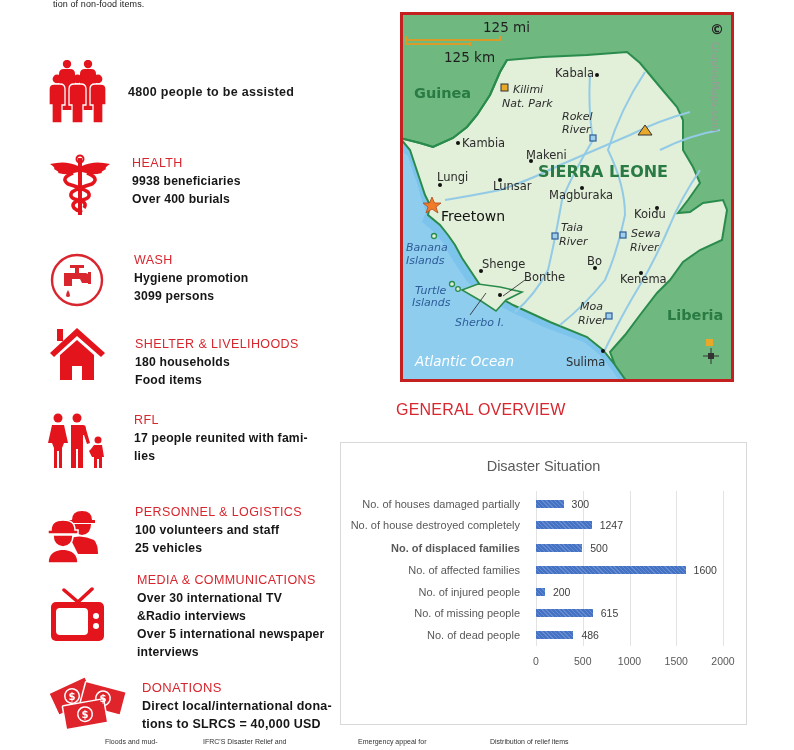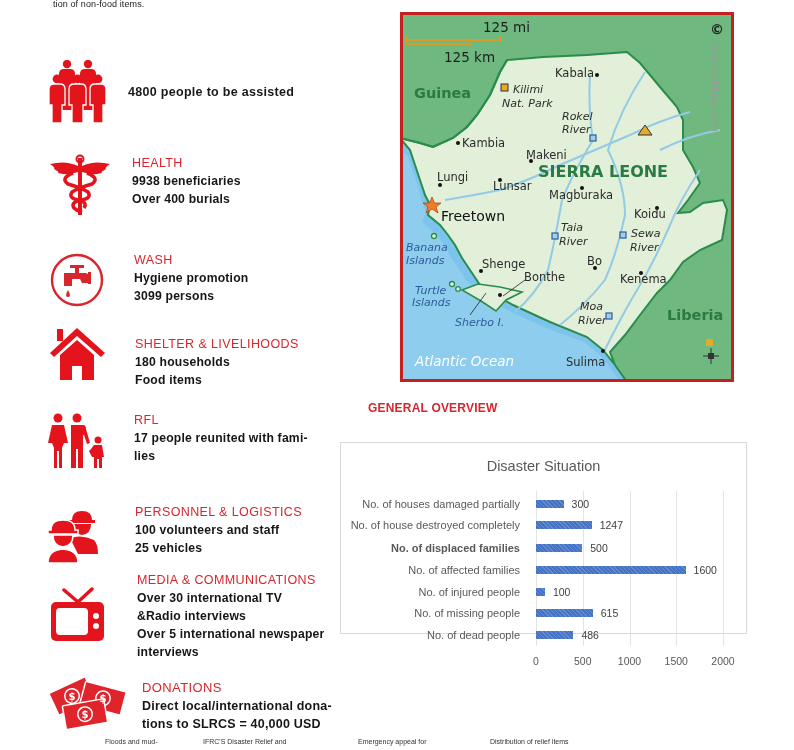--- a/index.html
+++ b/index.html
@@ -4,22 +4,22 @@
 <style>
   html,body{margin:0;padding:0;background:#ffffff;}
   body{width:794px;height:750px;position:relative;overflow:hidden;font-family:"Liberation Sans",sans-serif;color:#1a1a1a;}
   .abs{position:absolute;}
   .top-frag{left:53px;top:-1px;font-size:9px;color:#222;letter-spacing:0.1px;}
   .summary-text{left:128px;top:85px;font-size:12.5px;font-weight:bold;letter-spacing:0.3px;}
   .sector{position:absolute;}
   .sector .title{font-size:12.5px;color:#d7262e;letter-spacing:0.4px;line-height:18px;white-space:nowrap;}
   .sector .line{font-size:12.2px;font-weight:bold;line-height:18px;letter-spacing:0.2px;white-space:nowrap;color:#161616;}
   .icon{position:absolute;}
-  .overview-heading{left:368px;top:401px;font-size:12px;font-weight:bold;color:#d7262e;letter-spacing:0.2px;}
-  .chart-box{left:340px;top:442px;width:407px;height:192px;border:1px solid #d9d9d9;box-sizing:border-box;background:#fff;}
+  .overview-heading{left:396px;top:401px;font-size:16px;font-weight:normal;color:#d7262e;letter-spacing:0.2px;}
+  .chart-box{left:340px;top:442px;width:407px;height:283px;border:1px solid #d9d9d9;box-sizing:border-box;background:#fff;}
   .chart-title{position:absolute;left:0;width:100%;top:15px;text-align:center;font-size:14.5px;color:#595959;}
   .cat-label{position:absolute;right:226px;font-size:11px;color:#595959;white-space:nowrap;transform:translateY(-50%);}
   .bar{position:absolute;height:8px;background:#4472c4;background-image:repeating-linear-gradient(45deg,rgba(255,255,255,0.18) 0 1px,transparent 1px 3px);transform:translateY(-50%);}
   .val-label{position:absolute;font-size:10.5px;color:#404040;transform:translateY(-50%);}
   .gridline{position:absolute;width:1px;background:#e3e3e3;top:48px;height:155px;}
   .tick{position:absolute;top:212px;font-size:10.5px;color:#595959;transform:translateX(-50%);}
   .footer-snip{top:738px;font-size:7px;color:#333;white-space:nowrap;}
   .map-wrap{left:400px;top:12px;width:334px;height:370px;box-sizing:border-box;border:3px solid #c4201f;overflow:hidden;background:#c2410c;}
   .map-wrap svg{position:absolute;left:-3px;top:-3px;}
   .m-city{font-family:"DejaVu Sans",sans-serif;font-size:11.5px;fill:#2b2b2b;}
@@ -315,21 +315,21 @@
     <div class="bar" style="left: 195px; top: 82px; width: 55.6325px; background: repeating-linear-gradient(45deg, rgba(255, 255, 255, 0.18) 0px, rgba(255, 255, 255, 0.18) 1px, transparent 1px, transparent 3px) rgb(68, 114, 196);"></div>
     <div class="val-label" style="left: 258.632px; top: 82px;">1247</div>
     <div class="cat-label" style="top: 105px; font-weight: bold;">No. of displaced families</div>
     <div class="bar" style="left: 195px; top: 105px; width: 46.2825px; background: repeating-linear-gradient(45deg, rgba(255, 255, 255, 0.18) 0px, rgba(255, 255, 255, 0.18) 1px, transparent 1px, transparent 3px) rgb(68, 114, 196);"></div>
     <div class="val-label" style="left: 249.282px; top: 105px;">500</div>
     <div class="cat-label" style="top: 127px;">No. of affected families</div>
     <div class="bar" style="left: 195px; top: 127px; width: 149.6px; background: repeating-linear-gradient(45deg, rgba(255, 255, 255, 0.18) 0px, rgba(255, 255, 255, 0.18) 1px, transparent 1px, transparent 3px) rgb(68, 114, 196);"></div>
     <div class="val-label" style="left: 352.6px; top: 127px;">1600</div>
     <div class="cat-label" style="top: 149px;">No. of injured people</div>
     <div class="bar" style="left: 195px; top: 149px; width: 8.8825px; background: repeating-linear-gradient(45deg, rgba(255, 255, 255, 0.18) 0px, rgba(255, 255, 255, 0.18) 1px, transparent 1px, transparent 3px) rgb(68, 114, 196);"></div>
-    <div class="val-label" style="left: 211.882px; top: 149px;">100</div>
+    <div class="val-label" style="left: 211.882px; top: 149px;">200</div>
     <div class="cat-label" style="top: 170px;">No. of missing people</div>
     <div class="bar" style="left: 195px; top: 170px; width: 56.7545px; background: repeating-linear-gradient(45deg, rgba(255, 255, 255, 0.18) 0px, rgba(255, 255, 255, 0.18) 1px, transparent 1px, transparent 3px) rgb(68, 114, 196);"></div>
     <div class="val-label" style="left: 259.755px; top: 170px;">615</div>
     <div class="cat-label" style="top: 192px;">No. of dead people</div>
     <div class="bar" style="left: 195px; top: 192px; width: 37.4px; background: repeating-linear-gradient(45deg, rgba(255, 255, 255, 0.18) 0px, rgba(255, 255, 255, 0.18) 1px, transparent 1px, transparent 3px) rgb(68, 114, 196);"></div>
     <div class="val-label" style="left: 240.4px; top: 192px;">486</div>
   </div>
 
 <div class="abs footer-snip" style="left:105px;">Floods and mud-</div>
 <div class="abs footer-snip" style="left:203px;">IFRC'S Disaster Relief and</div>

